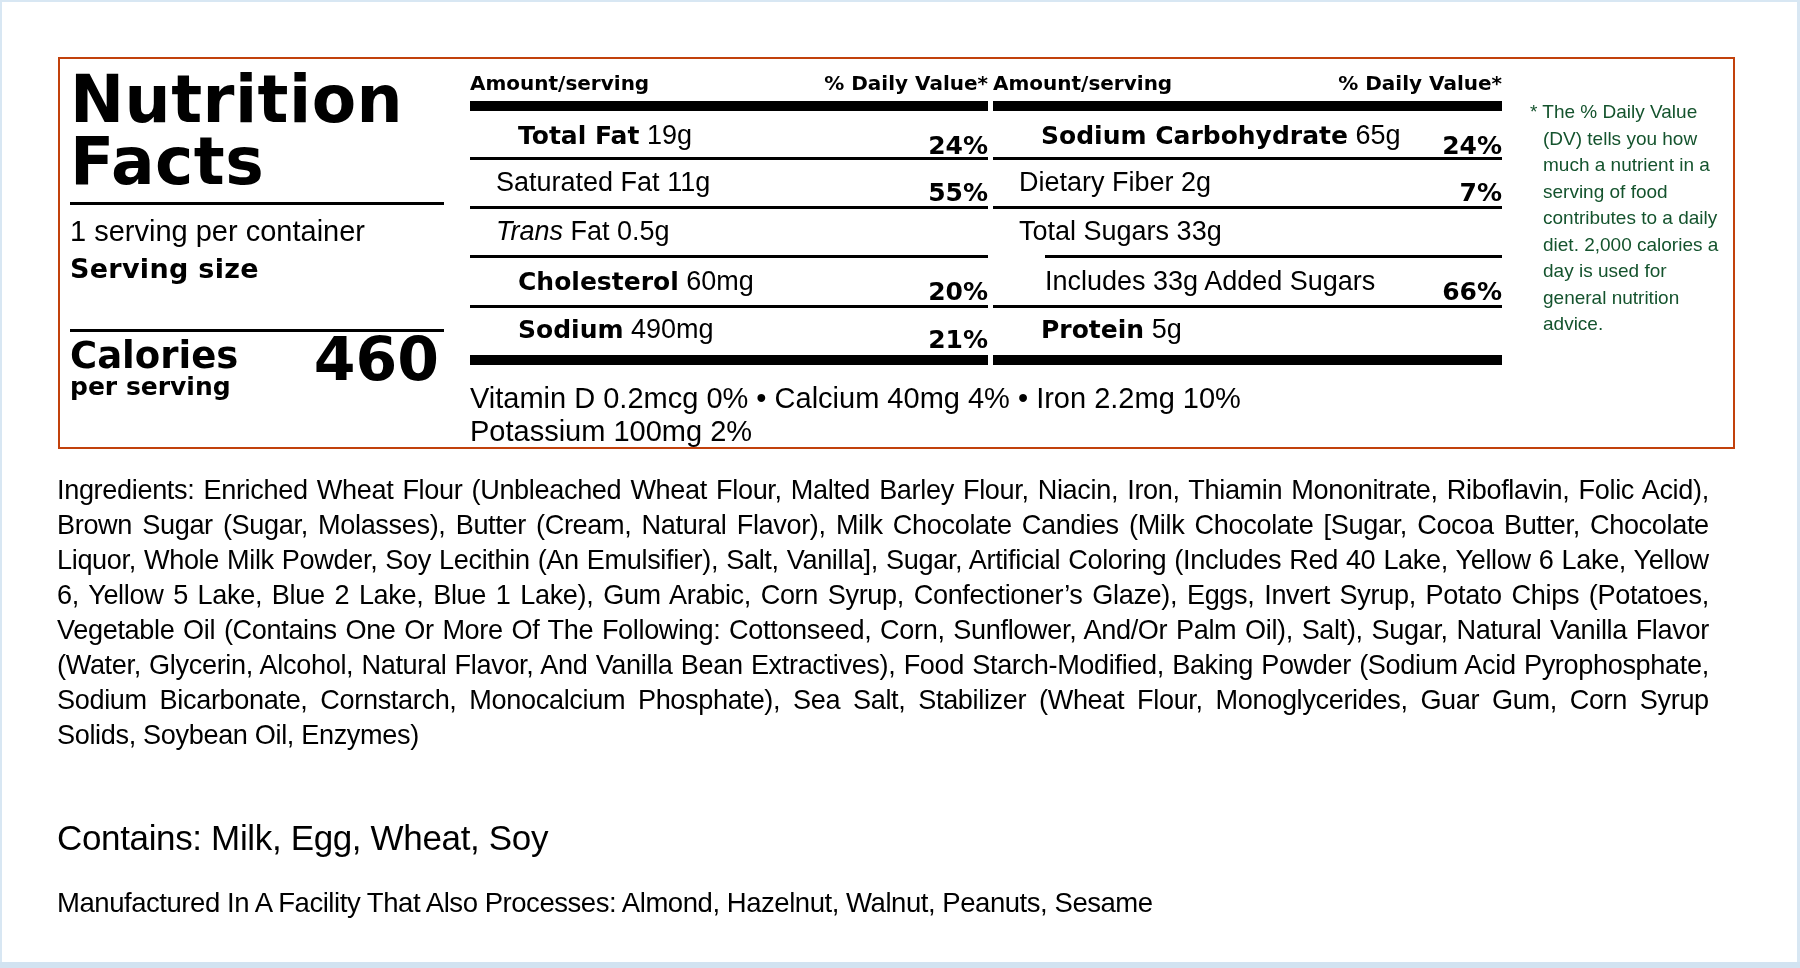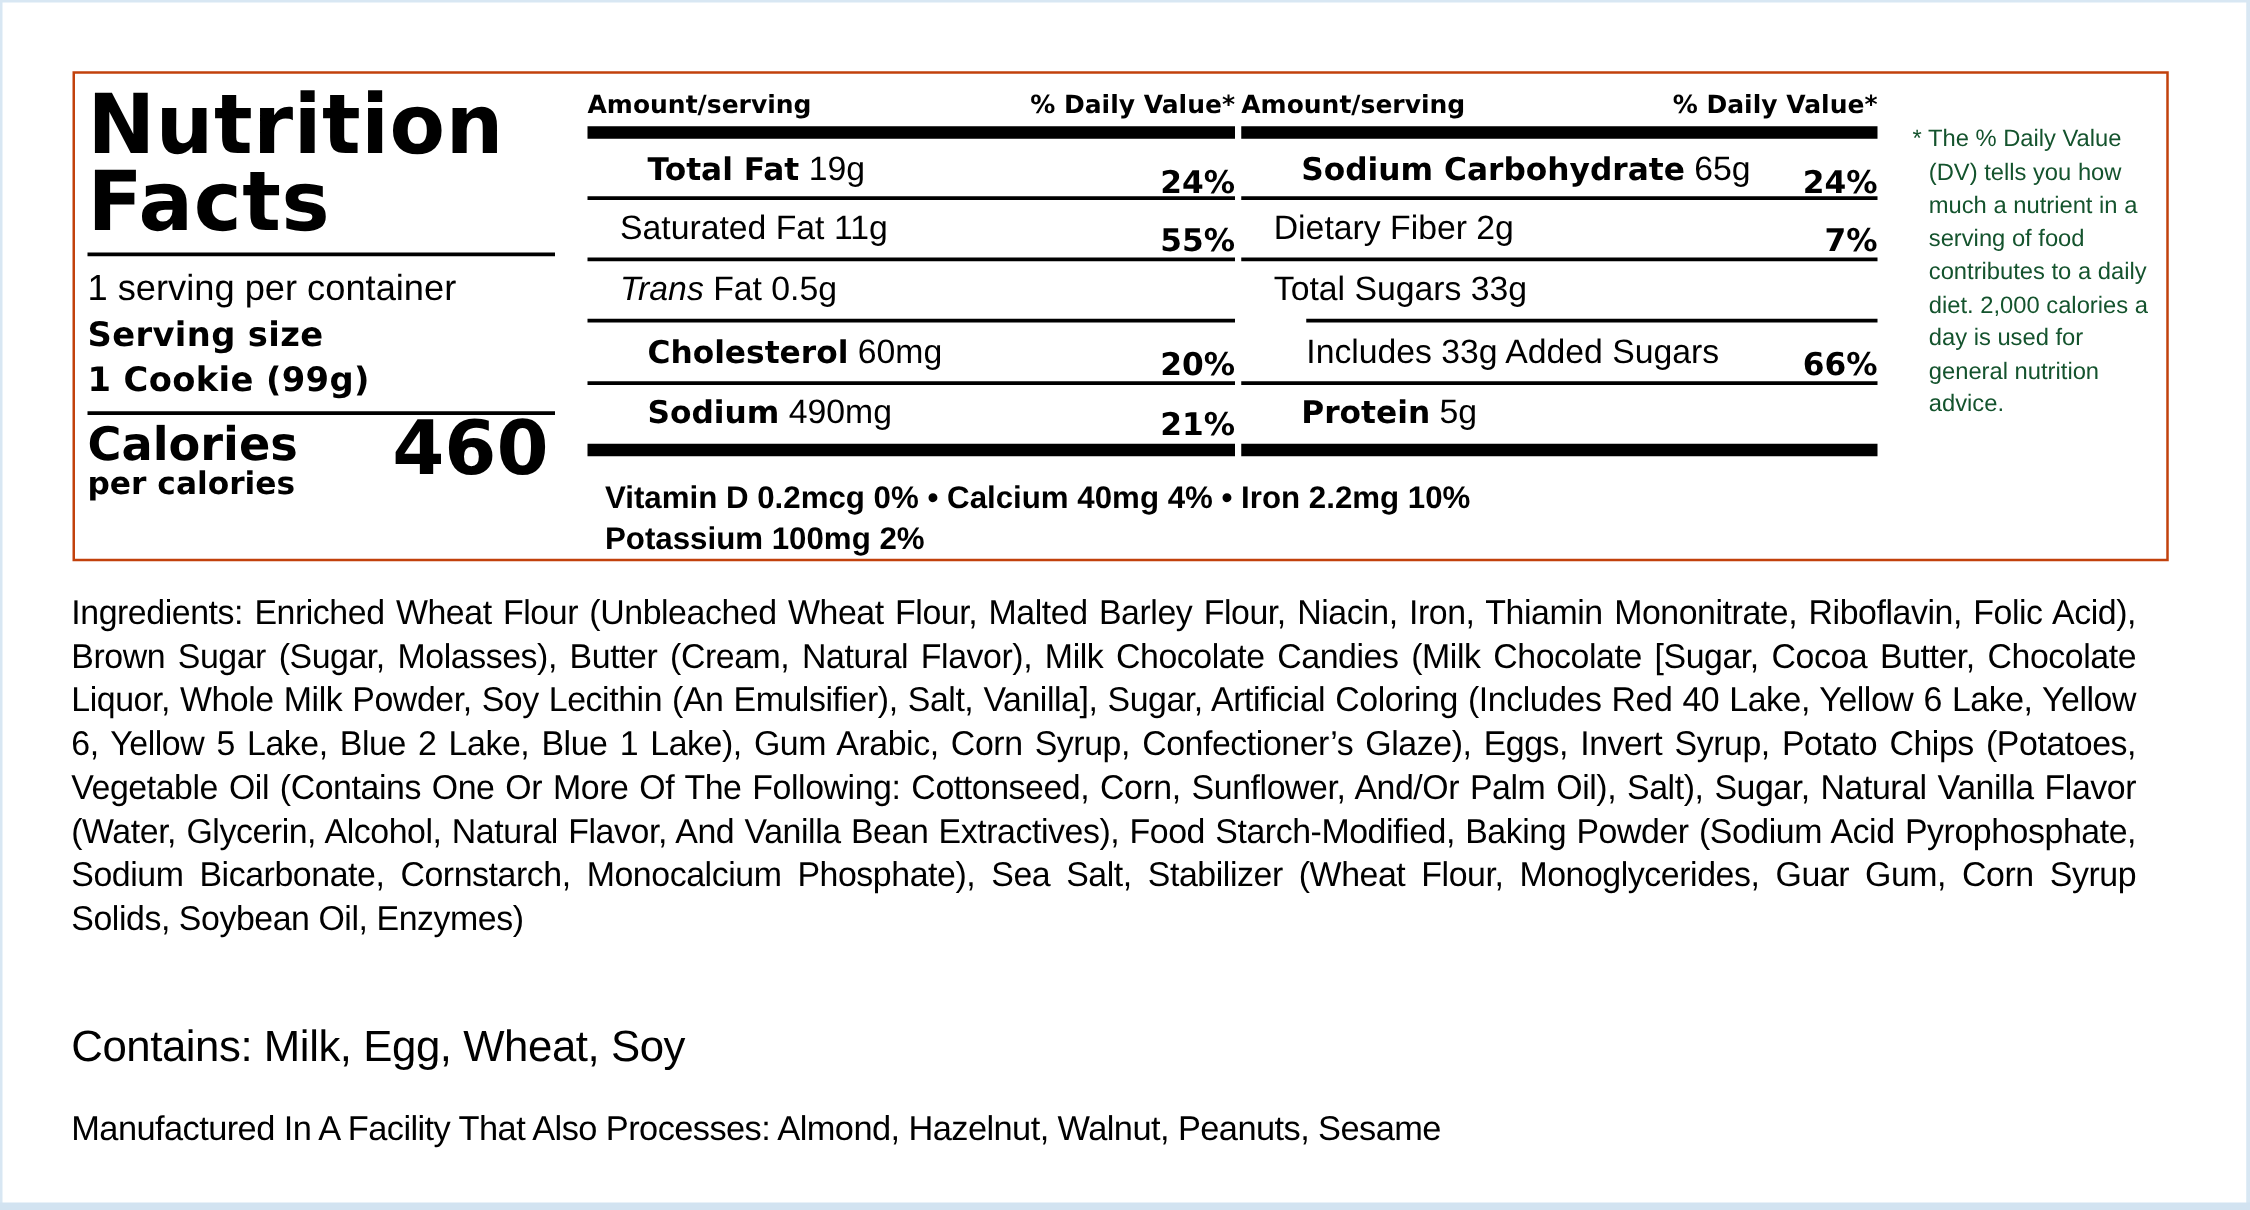--- a/index.html
+++ b/index.html
@@ -39,21 +39,21 @@
   .col1 { left: 410px; width: 518px; }
   .col2 { left: 933px; width: 509px; }
   .hdr { position: absolute; top: 12px; font-size: 20px; font-weight: 900; font-family: "DejaVu Sans", sans-serif; }
   .hdr.left { left: 0; }
   .hdr.right { right: 0; }
   .row { position: absolute; left: 0; right: 0; height: 44px; font-size: 27px; line-height: 44px; }
   .row .name b { font-weight: 900; font-family: "DejaVu Sans", sans-serif; font-size: 25px; margin-left: 48px; }
   .row .pct { position: absolute; right: 0; top: 11px; font-weight: 900; font-family: "DejaVu Sans", sans-serif; font-size: 25px; }
   .indent1 { padding-left: 26px; }
   .indent2 { padding-left: 52px; }
-  .vitamins { position: absolute; left: 424px; top: 323px; font-size: 25px; line-height: 33px; font-weight: bold; }
+  .vitamins { position: absolute; left: 410px; top: 323px; font-size: 29px; line-height: 33px; }
 
   .footnote {
     position: absolute; left: 1470px; top: 40px; width: 190px;
     font-size: 19px; line-height: 26.5px; color: #14532d;
     padding-left: 13px; text-indent: -13px; white-space: normal;
   }
 
   
   .ingredients {
     position: absolute; left: 57px; top: 472px; width: 1677px;
@@ -72,24 +72,23 @@
 <div class="frame-right"></div>
 <div class="frame-bottom"></div>
 
 <div class="label-box">
 
   <div class="abs title l1">Nutrition</div>
   <div class="abs title l2">Facts</div>
   <div class="rule-thin" style="left:10px; top:143px; width:374px;"></div>
   <div class="abs servings">1 serving per container</div>
   <div class="abs serving-size-label">Serving size</div>
-  <div class="abs serving-size-value">1 Cookie (99g)</div>
   <div class="rule-thin" style="left:10px; top:270px; width:374px;"></div>
   <div class="abs calories-label">Calories</div>
-  <div class="abs calories-sub">per calories</div>
+  <div class="abs calories-sub">per serving</div>
   <div class="abs calories-value">460</div>
 
   <div class="col col1">
     <div class="hdr left">Amount/serving</div>
     <div class="hdr right">% Daily Value*</div>
     <div class="rule-thick" style="left:0; right:0; top:42px;"></div>
 
     <div class="row" style="top:54px;">
       <span class="name"><b>Total Fat</b> <span>19g</span></span>
       <span class="pct">24%</span>

